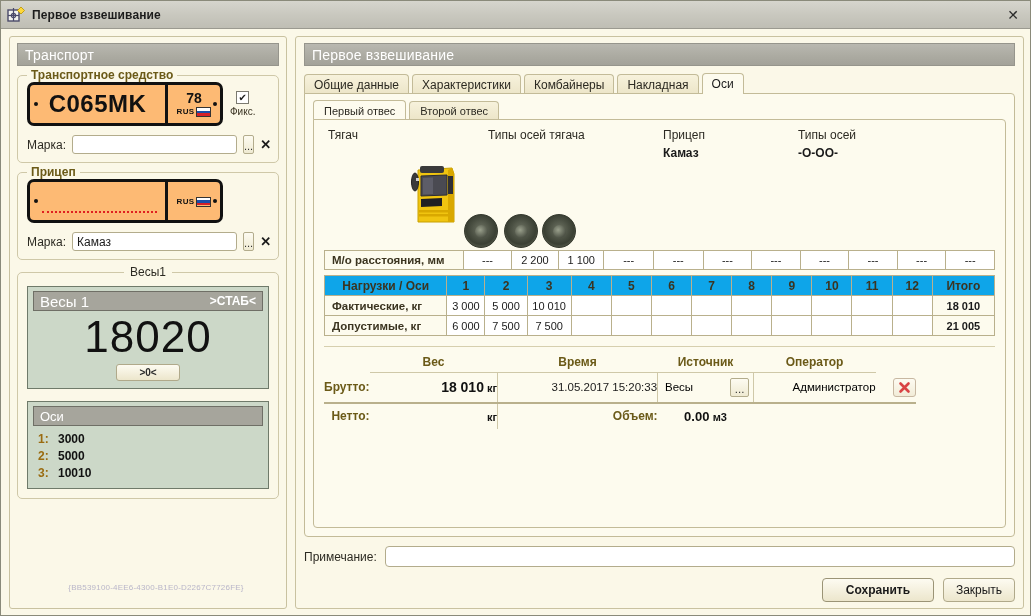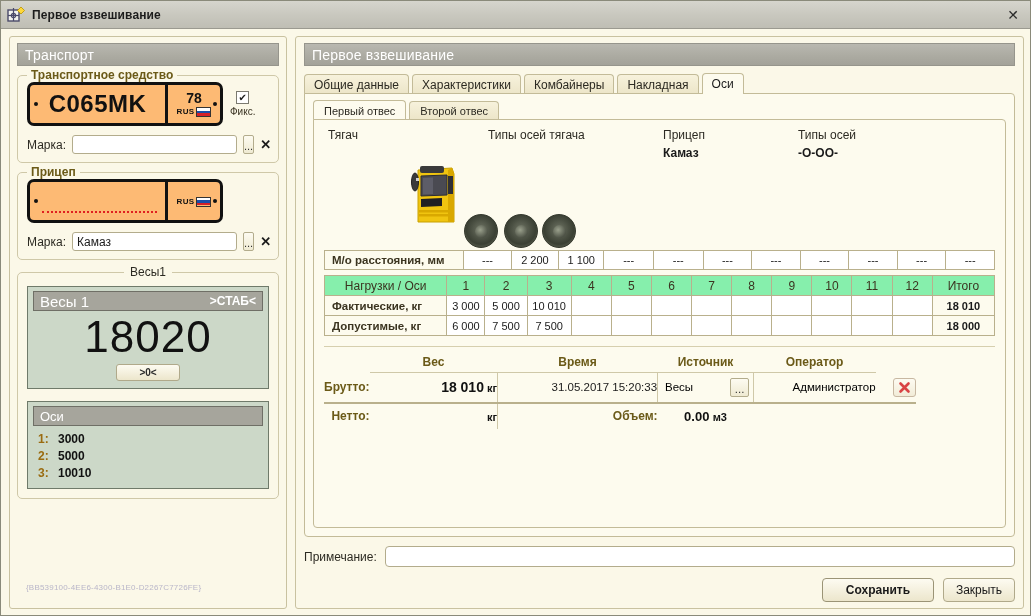--- a/index.html
+++ b/index.html
@@ -211,21 +211,21 @@
     height: 20px; background: #a6a59c; border: 1px solid #6f6f66;
     display: flex; align-items: center; padding: 0 6px;
   }
   .axes-head-label { font-size: 13px; color: #fff; }
   .axes-list { margin-top: 5px; padding-left: 5px; }
   .axes-item { font-size: 12px; line-height: 17px; display: flex; }
   .axes-item .ax-i { color: #9a6b10; font-weight: bold; width: 20px; }
   .axes-item .ax-v { color: #111; font-weight: bold; }
   .guid {
     position: absolute; left: 16px; right: 0; bottom: 16px;
-    font-size: 8px; color: #b9b6c9;
+    text-align: center; font-size: 8px; color: #b9b6c9;
     font-family: "Liberation Sans", sans-serif; letter-spacing: 0.2px;
   }
 
   
   .tabs-row { display: flex; align-items: flex-end; margin-top: 7px; height: 21px; position: relative; }
   .tab {
     height: 20px; padding: 0 9px;
     border: 1px solid #c3bb98; border-bottom: none;
     border-radius: 4px 4px 0 0;
     background: linear-gradient(to bottom,#f7f2dc,#ece5c8);
@@ -299,21 +299,21 @@
   }
   
   .loads-table { margin-top: 5px; }
   .loads-table td, .loads-table th {
     border: 1px solid #b9b08c; height: 20px;
     text-align: center; padding: 0 3px;
     font-size: 11px; color: #1a1a1a; white-space: nowrap;
     background: #fff;
   }
   .loads-table th {
-    background: #86efac; font-weight: normal; color: #3b3420; font-size: 12px;
+    background: #0ea5e9; font-weight: bold; color: #3b3420; font-size: 12px;
   }
   .loads-table td.rowlbl {
     background: #fdfbee; font-weight: bold; text-align: left;
     padding-left: 7px; color: #3b3420; font-size: 11.5px;
   }
   .loads-table td.total { background: #fdfbee; font-weight: bold; }
   .loads-table td.neg { color: #e02222; }
   .loads-table td.dash { color: #a07a28; }
 
   
@@ -618,21 +618,21 @@
               <td>7 500</td>
               <td></td>
               <td></td>
               <td></td>
               <td></td>
               <td></td>
               <td></td>
               <td></td>
               <td></td>
               <td></td>
-              <td class="total">18 000</td>
+              <td class="total">21 005</td>
             </tr>
           </tbody>
             </table>
 
           <div class="weights-wrap">
             <table class="wtab">
               <tbody>
                   <tr>
                 <th style="border-bottom:none;"></th>
                 <th>Вес</th>

